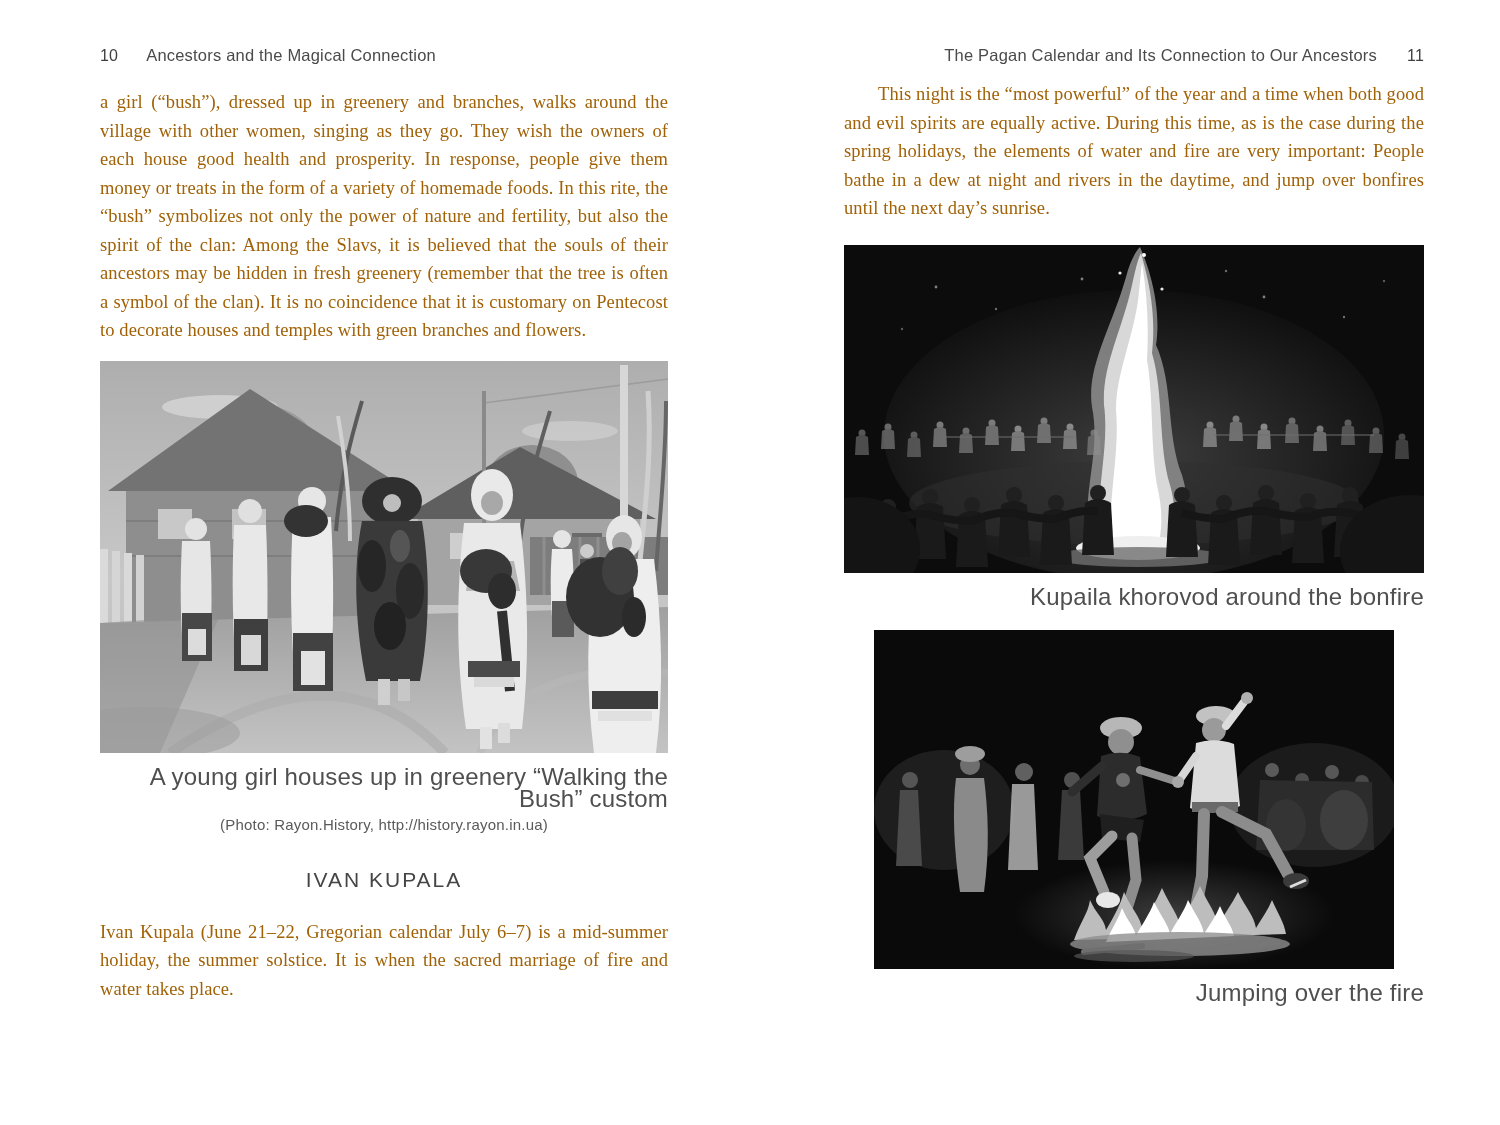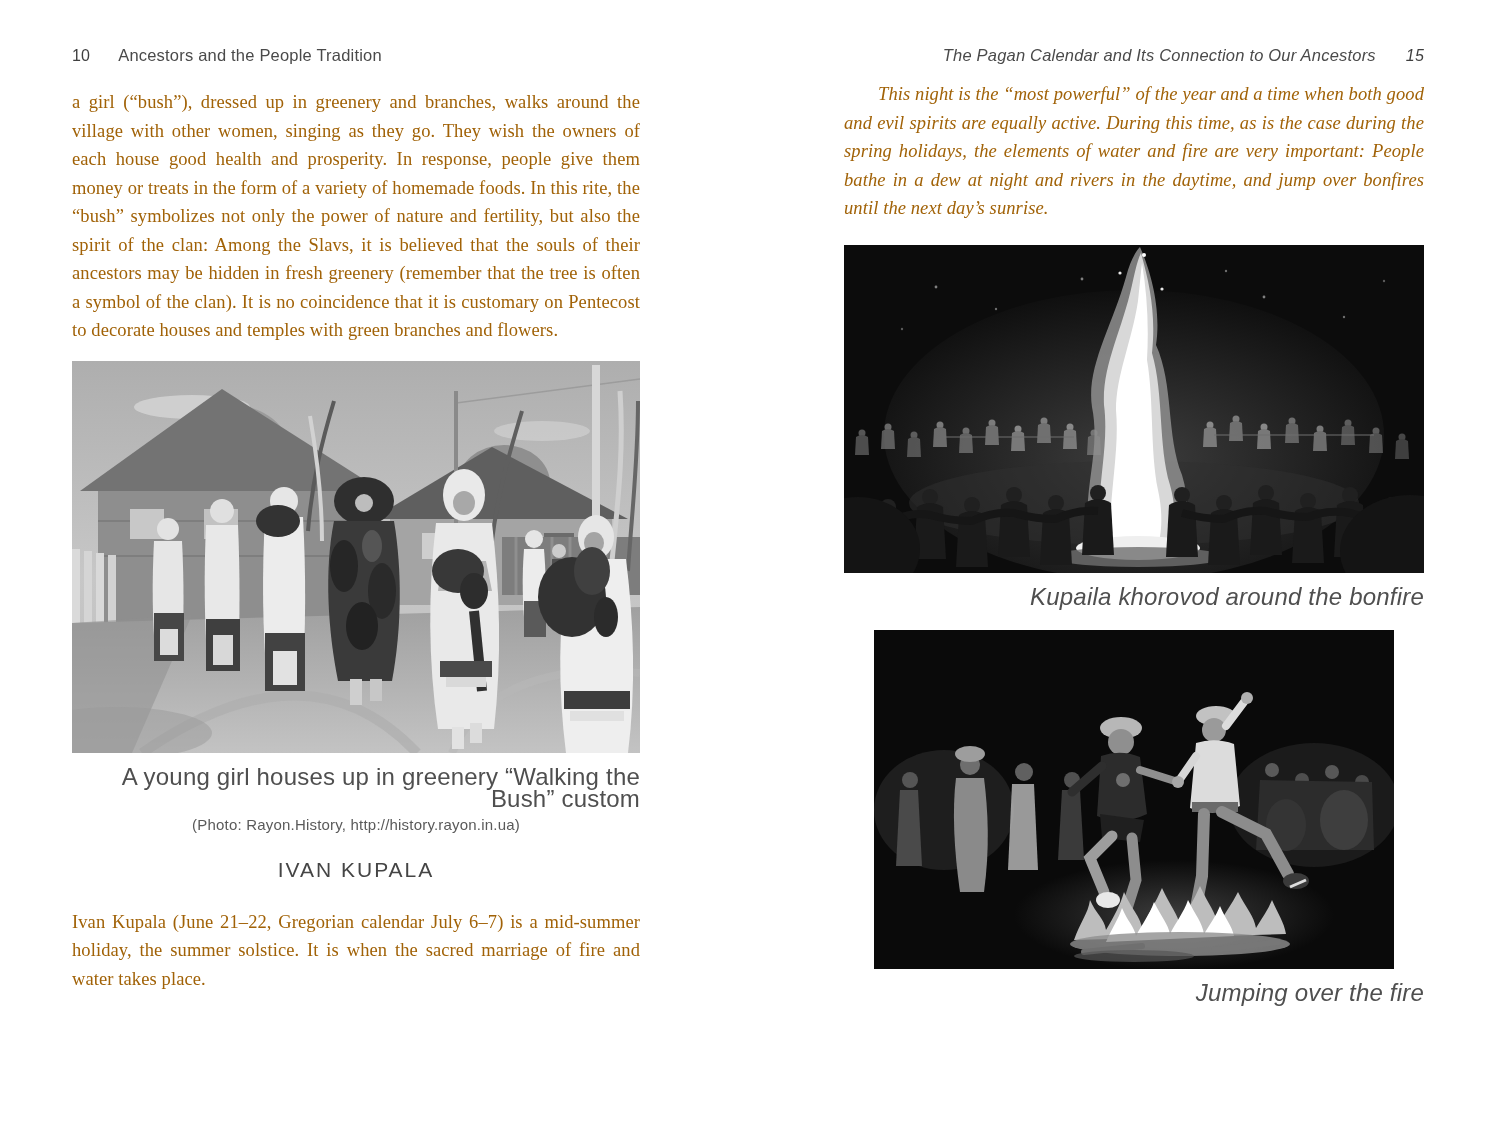--- a/index.html
+++ b/index.html
@@ -1,20 +1,20 @@
 <!DOCTYPE html>
 <html><head>
 <meta charset="utf-8">
 <style>
   * { margin:0; padding:0; box-sizing:border-box; }
   html,body { width:1500px; height:1125px; background:#ffffff; overflow:hidden;
               font-family:"Liberation Serif", serif; }
   .page-col { position:absolute; top:46px; }
-  .col-left  { left:72px;  width:568px; }
-  .col-right { left:844px; width:580px;font-style:italic; }
+  .col-left  { left:100px;  width:568px; }
+  .col-right { left:844px; width:580px; }
 
   .running-head { display:flex; align-items:baseline;
     font-family:"Liberation Sans", sans-serif; font-size:16.5px; color:#4a4a4a;
     letter-spacing:0.2px; height:22px; }
   .running-head .pagenum { font-size:16px; color:#3f3f3f; }
   .head-left .pagenum { margin-right:28px; }
   .head-right { justify-content:flex-end; }
   .head-right .pagenum { margin-left:30px; }
 
   .body-text { font-size:18.5px; line-height:28.5px; color:#a16207;
@@ -28,33 +28,33 @@
   .photo-jumping { margin-top:22px; width:520px; height:339px; margin-left:auto; margin-right:auto; }
   figure.photo svg { width:100%; height:100%; display:block; }
 
   .caption { margin-top:13px; text-align:right;
     font-family:"Liberation Sans", sans-serif; font-size:24px; color:#4f4f4f;
     letter-spacing:0.2px; line-height:22px; }
   .credit { margin-top:5px; text-align:center;
     font-family:"Liberation Sans", sans-serif; font-size:15px; color:#5a5a5a;
     letter-spacing:0.2px; line-height:19px; }
 
-  .section-heading { margin-top:24px; text-align:center;
+  .section-heading { margin-top:34px; text-align:center;
     font-family:"Liberation Sans", sans-serif; font-weight:400;
     font-size:21px; color:#454545; letter-spacing:2px; }
   .section-para { margin-top:26px; }
 </style>
 </head>
 <body>
 
 <section class="page-col col-left">
 
   <header class="running-head head-left">
     <span class="pagenum">10</span>
-    <span class="head-title">Ancestors and the People Tradition</span>
+    <span class="head-title">Ancestors and the Magical Connection</span>
   </header>
 
   <p class="body-text para-first">a girl (“bush”), dressed up in greenery and branches, walks around the village with other women, singing as they go. They wish the owners of each house good health and prosperity. In response, people give them money or treats in the form of a variety of homemade foods. In this rite, the “bush” symbolizes not only the power of nature and fertility, but also the spirit of the clan: Among the Slavs, it is believed that the souls of their ancestors may be hidden in fresh greenery (remember that the tree is often a symbol of the clan). It is no coincidence that it is customary on Pentecost to decorate houses and temples with green branches and flowers.</p>
 
   <figure class="photo photo-walking" aria-label="Women in traditional dress carrying greenery walking along a village street">
     <svg viewBox="0 0 568 392" preserveAspectRatio="none">
       <defs>
         <linearGradient id="skyG" x1="0" x2="0" y1="0" y2="1">
           <stop offset="0" stop-color="#aeaeae"></stop>
             <stop offset="0.55" stop-color="#c7c7c7"></stop>
@@ -179,21 +179,21 @@
 
   <h2 class="section-heading">IVAN KUPALA</h2>
 
   <p class="body-text section-para">Ivan Kupala (June 21–22, Gregorian calendar July 6–7) is a mid-summer holiday, the summer solstice. It is when the sacred marriage of fire and water takes place.</p>
 </section>
 
 <section class="page-col col-right">
 
   <header class="running-head head-right">
     <span class="head-title">The Pagan Calendar and Its Connection to Our Ancestors</span>
-    <span class="pagenum">15</span>
+    <span class="pagenum">11</span>
   </header>
 
   <p class="body-text para-first indented">This night is the “most powerful” of the year and a time when both good and evil spirits are equally active. During this time, as is the case during the spring holidays, the elements of water and fire are very important: People bathe in a dew at night and rivers in the daytime, and jump over bonfires until the next day’s sunrise.</p>
 
   <figure class="photo photo-bonfire" aria-label="Night scene of a tall bonfire with a ring of dancers circling it">
     <svg viewBox="0 0 580 328" preserveAspectRatio="none">
       <defs>
         <radialGradient id="glowG" cx="0.5" cy="0.58" r="0.62">
           <stop offset="0" stop-color="#3d3d3d"></stop>
             <stop offset="1" stop-color="#0c0c0c"></stop>

